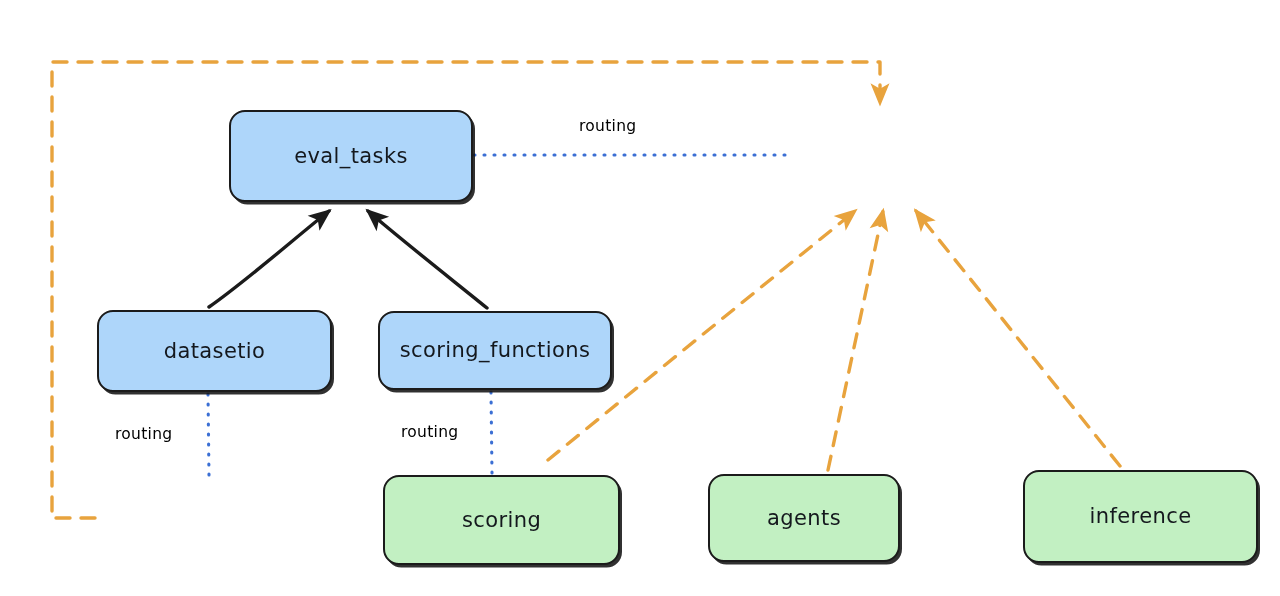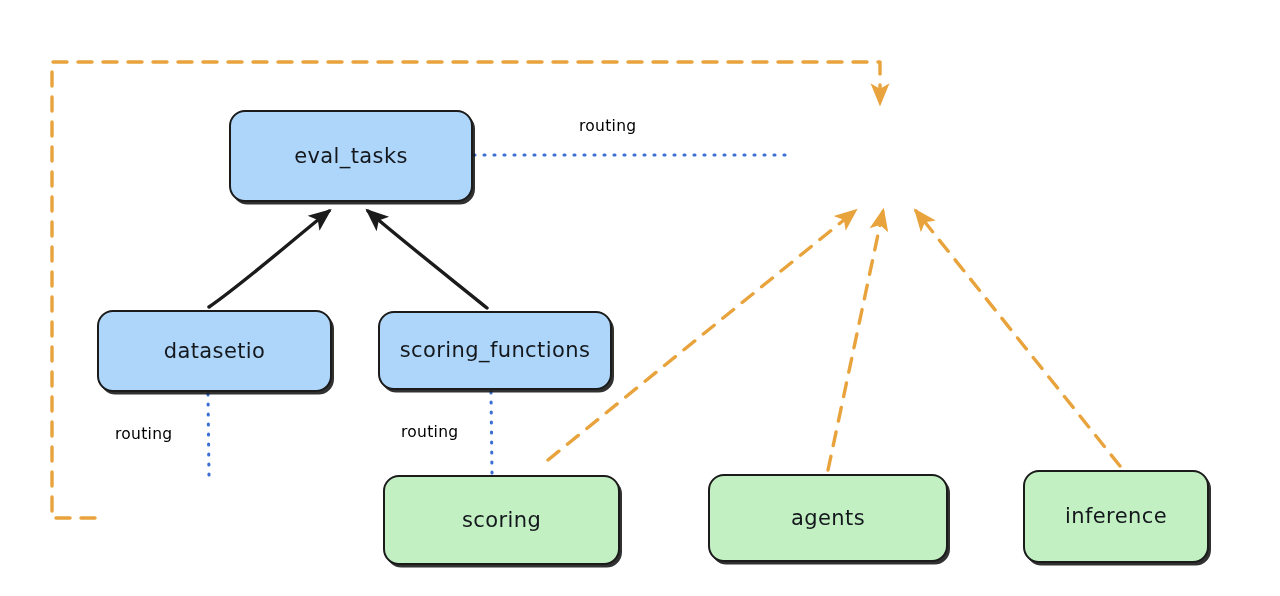--- a/index.html
+++ b/index.html
@@ -106,25 +106,25 @@
 
   <div class="node blue" style="left:378px; top:311px; width:234px; height:79px;">
     <span class="node-label">scoring_functions</span>
   </div>
 
 
   <div class="node green" style="left:383px; top:475px; width:237px; height:90px;">
     <span class="node-label">scoring</span>
   </div>
 
-  <div class="node green" style="left:708px; top:474px; width:240px; height:88px;">
+  <div class="node green" style="left:708px; top:474px; width:192px; height:88px;">
     <span class="node-label">agents</span>
   </div>
 
-  <div class="node green" style="left:1023px; top:470px; width:186px; height:93px;">
+  <div class="node green" style="left:1023px; top:470px; width:235px; height:93px;">
     <span class="node-label">inference</span>
   </div>
 
   <div class="edge-label" style="left:576px; top:117px;">routing</div>
 
   <div class="edge-label" style="left:112px; top:425px;">routing</div>
 
   <div class="edge-label" style="left:398px; top:423px;">routing</div>
 
 </div>

